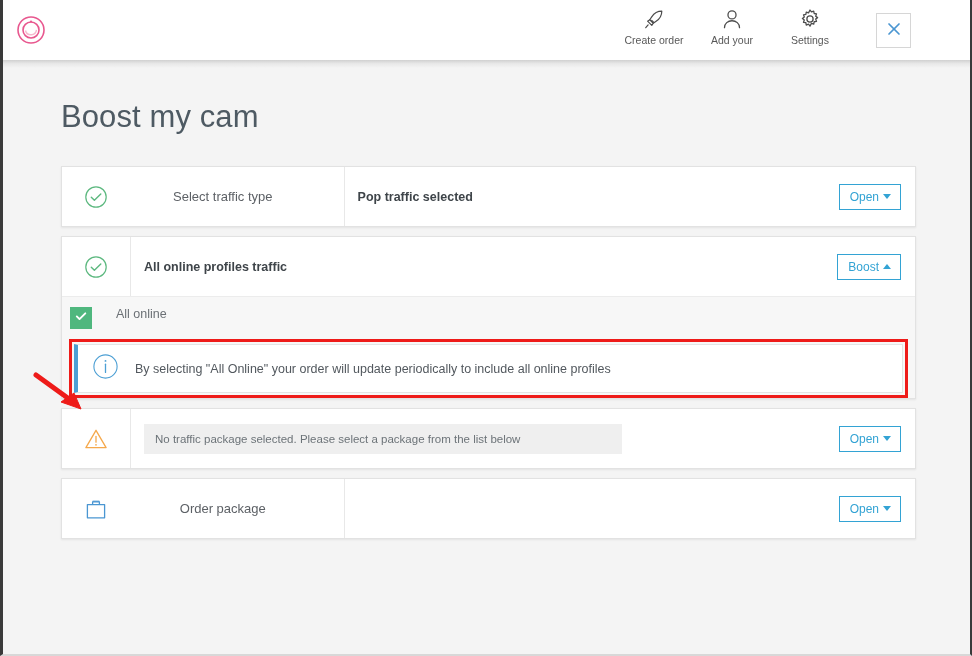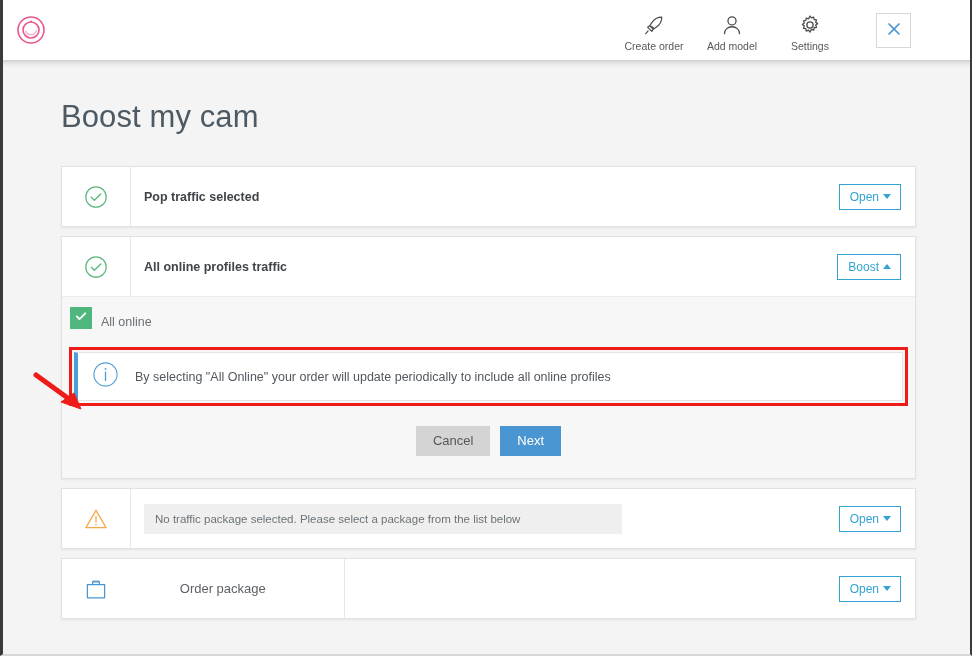--- a/index.html
+++ b/index.html
@@ -53,21 +53,21 @@
     font-size: 28px;
     color: #5b5b5b;
     letter-spacing: -0.4px;
     font-weight: 400;
     white-space: nowrap;
   }
 
   .header-actions {
     position: absolute;
     left: 622px;
-    top: 12px;
+    top: 6px;
     display: flex;
     align-items: flex-start;
     gap: 20px;
   }
   .haction {
     display: flex;
     flex-direction: column;
     align-items: center;
     cursor: pointer;
     width: 58px;
@@ -192,23 +192,23 @@
   .caret-up { width: 0; height: 0; border-left: 4px solid transparent; border-right: 4px solid transparent; border-bottom: 5px solid #33a3d4; display: inline-block; }
 
   
   .panel {
     background: #f7f7f7;
     border-top: 1px solid #ececec;
     padding: 0;
   }
   .checkbox-row {
     display: flex;
-    align-items: flex-end;
-    padding: 10px 0 18px 8px;
-    gap: 9px;
+    align-items: flex-start;
+    padding: 10px 0 10px 8px;
+    gap: 24px;
   }
   .checkbox {
     width: 22px; height: 22px;
     background: #4fb77e;
     display: flex;
     align-items: center;
     justify-content: center;
     cursor: pointer;
     flex: none;
   }
@@ -305,21 +305,21 @@
         <span class="hlabel">Create order</span>
       </div>
 
       <div class="haction">
         <span class="hicon">
           <svg width="22" height="22" viewBox="0 0 24 24" fill="none" stroke="#4c4c4c" stroke-width="1.4" stroke-linecap="round">
             <circle cx="12" cy="7.5" r="4.4"></circle>
             <path d="M3.8 21.5c0-4.6 3.7-7.6 8.2-7.6s8.2 3 8.2 7.6"></path>
           </svg>
         </span>
-        <span class="hlabel">Add model</span>
+        <span class="hlabel">Add your</span>
       </div>
 
       <div class="haction">
         <span class="hicon">
           <svg width="22" height="22" viewBox="0 0 24 24" fill="none" stroke="#4c4c4c" stroke-width="1.4" stroke-linejoin="round">
             <path d="M12 8.6a3.4 3.4 0 1 0 0 6.8 3.4 3.4 0 0 0 0-6.8z"></path>
             <path d="M12 2.2l1.6 2.1 2.5-.9.4 2.6 2.6.4-.9 2.5 2.1 1.6-2.1 1.6.9 2.5-2.6.4-.4 2.6-2.5-.9L12 19.8l-1.6-2.1-2.5.9-.4-2.6-2.6-.4.9-2.5L3.7 11.5l2.1-1.6-.9-2.5 2.6-.4.4-2.6 2.5.9z"></path>
           </svg>
         </span>
         <span class="hlabel">Settings</span>
@@ -343,20 +343,21 @@
     <div class="steps">
 
       <div class="step-card">
         <div class="step-row">
           <div class="step-icon">
             <svg width="24" height="24" viewBox="0 0 24 24" fill="none" stroke="#5cb87f" stroke-width="1.2">
               <circle cx="12" cy="12" r="10.2"></circle>
               <path d="M7.3 12.2l3.1 3.1 6.4-6.4" stroke-width="1.4" stroke-linecap="round" stroke-linejoin="round"></path>
             </svg>
           </div>
+          <div class="step-label">Select traffic type</div>
           <div class="step-divider"></div>
           <div class="step-status">Pop traffic selected</div>
           <div class="step-action">
             <button class="toggle-btn">
               <span>Open</span>
               <span class="caret-down"></span>
             </button>
           </div>
         </div>
       </div>
@@ -399,24 +400,20 @@
                 <svg width="27" height="27" viewBox="0 0 27 27" fill="none" stroke="#4c9fd4" stroke-width="1.1">
                   <circle cx="13.5" cy="13.5" r="11.6"></circle>
                   <line x1="13.5" y1="11.2" x2="13.5" y2="19.4" stroke-width="1.3" stroke-linecap="round"></line>
                   <circle cx="13.5" cy="7.9" r="0.95" fill="#4c9fd4" stroke="none"></circle>
                 </svg>
               </span>
               <span class="info-text">By selecting "All Online" your order will update periodically to include all online profiles</span>
             </div>
           </div>
 
-          <div class="panel-actions">
-            <button class="btn btn-cancel">Cancel</button>
-            <button class="btn btn-next">Next</button>
-          </div>
         </div>
       </div>
 
       <div class="step-card">
         <div class="step-row">
           <div class="step-icon">
             <svg width="24" height="24" viewBox="0 0 24 24" fill="none" stroke="#f5a84b" stroke-width="1.3" stroke-linejoin="round">
               <path d="M12 3.3 1.9 20.6h20.2z"></path>
               <line x1="12" y1="9.4" x2="12" y2="15.2" stroke-linecap="round"></line>
               <circle cx="12" cy="17.8" r="0.85" fill="#f5a84b" stroke="none"></circle>

